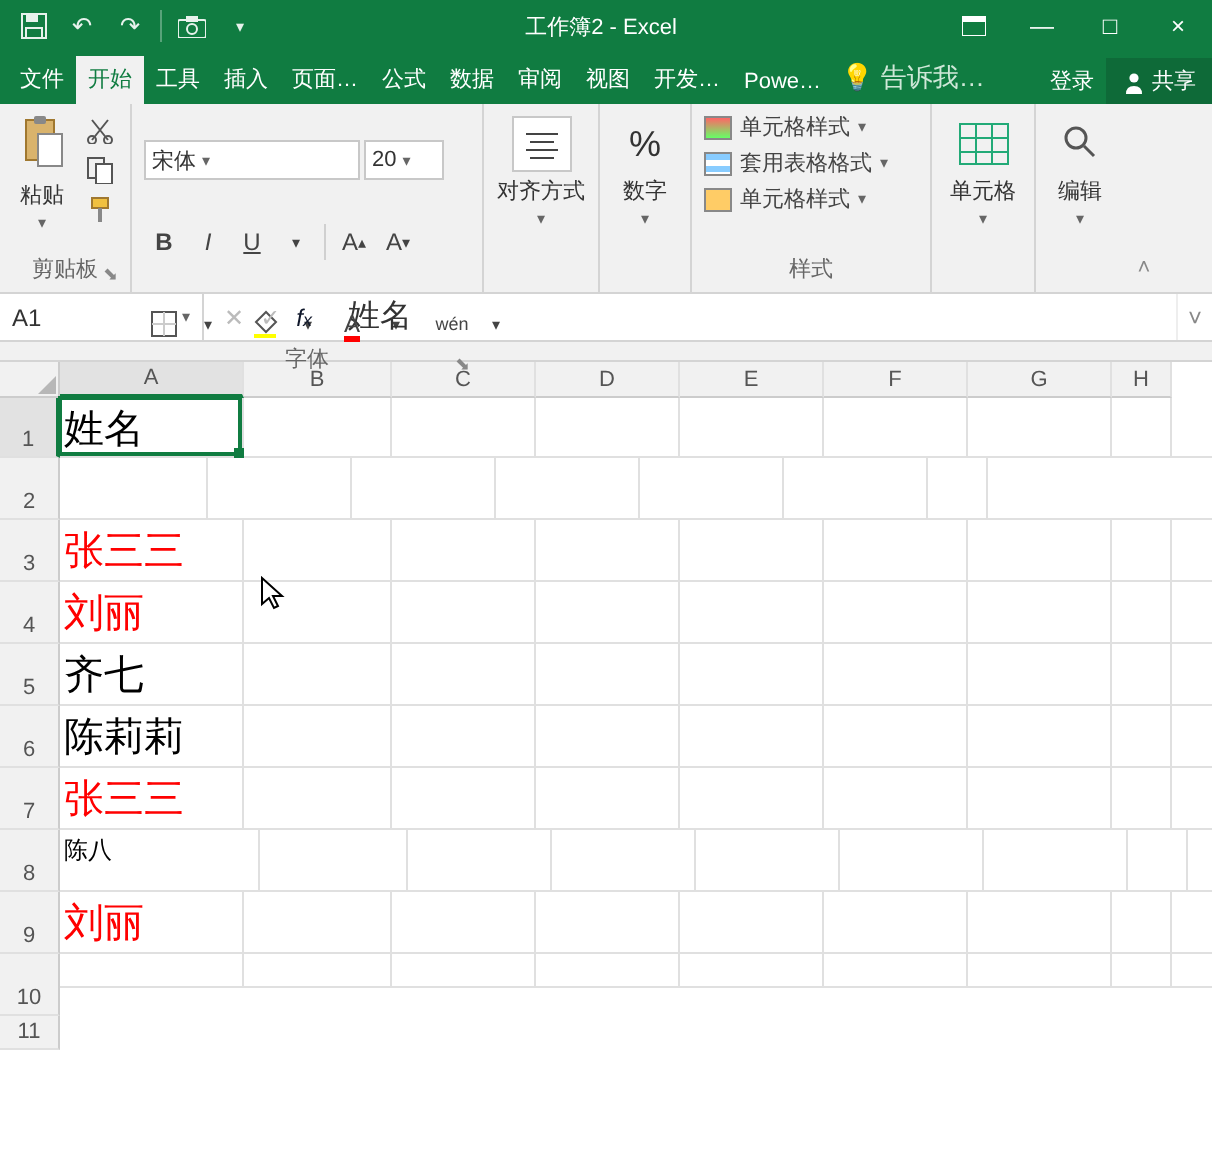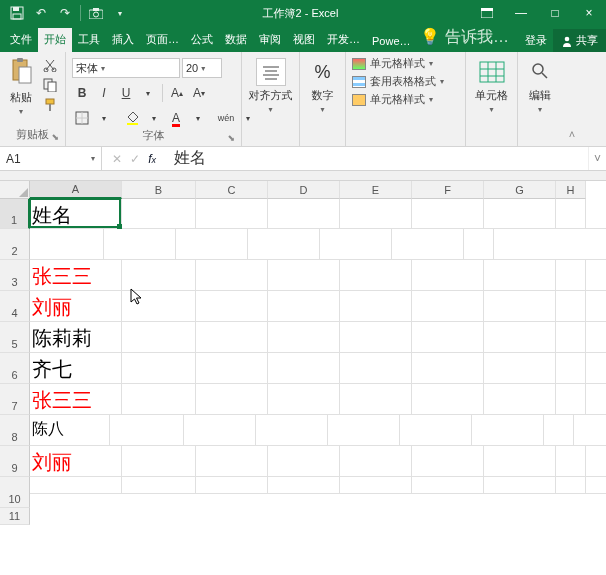--- a/index.html
+++ b/index.html
@@ -13,37 +13,37 @@
   .title-spacer { flex:1; }
   .doc-title { color:#fff; font-size:11px; }
   .title-spacer2 { flex:1; }
   .winbtns { display:flex; }
   .winbtn { width:34px; height:26px; display:flex; align-items:center; justify-content:center; color:#fff; }
 
   
   .tabstrip { background:#107c41; height:26px; display:flex; align-items:flex-end; padding-left:4px; }
   .tab { padding:4px 6px 5px; font-size:11px; color:#fff; cursor:pointer; white-space:nowrap; }
   .tab.active { background:#f1f1f1; color:#107c41; }
-  .tab-tellme { color:#cfe8d8; font-size:16px; padding:4px 4px; }
+  .tab-tellme { color:#cfe8d8; font-size:13px; padding:4px 4px; }
   .signin { color:#fff; font-size:11px; padding:4px 6px; }
   .share { background:#0e6a38; color:#fff; font-size:11px; padding:4px 8px; display:flex; align-items:center; gap:3px; }
 
   
   .ribbon { background:#f1f1f1; border-bottom:1px solid #d4d4d4; height:95px; display:flex; }
   .group { border-right:1px solid #d4d4d4; padding:2px 6px 2px 6px; display:flex; flex-direction:column; }
   .group-body { flex:1; display:flex; align-items:flex-start; gap:4px; }
   .group-label { text-align:center; font-size:11px; color:#666; padding-bottom:2px; position:relative; }
   .group-label .dlauncher { position:absolute; right:0; bottom:2px; font-size:9px; color:#888; }
 
   .paste-col { display:flex; flex-direction:column; align-items:center; gap:2px; }
   .paste-big { width:30px; height:34px; display:flex; flex-direction:column; align-items:center; justify-content:center; }
   .minicol { display:flex; flex-direction:column; gap:2px; margin-top:2px; }
   .minibtn { width:20px; height:18px; display:flex; align-items:center; justify-content:center; font-size:12px; color:#555; }
 
-  .font-rows { display:flex; flex-direction:column; gap:5px; margin-top:4px; }
+  .font-rows { display:flex; flex-direction:column; gap:21px; margin-top:16px; }
   .font-row { display:flex; align-items:center; gap:2px; }
   .combo { height:20px; border:1px solid #c8c8c8; background:#fff; display:flex; align-items:center; padding:0 3px; font-size:11px; }
   .combo .dd { margin-left:3px; font-size:8px; color:#666; }
   .fmtbtn { min-width:20px; height:20px; display:flex; align-items:center; justify-content:center; font-size:12px; color:#444; }
 
   .biggroup { display:flex; flex-direction:column; align-items:center; gap:2px; justify-content:flex-start; padding-top:4px; }
   .bigicon { width:30px; height:28px; display:flex; align-items:center; justify-content:center; border:1px solid #c8c8c8; background:#fff; font-size:14px; }
   .bigicon.nb { border:none; background:none; font-size:18px; }
 
   .styles-col { display:flex; flex-direction:column; gap:3px; margin-top:2px; }
@@ -288,20 +288,21 @@
           <span>套用表格格式</span>
             <span style="font-size:8px;color:#666;">▾</span>
         </div>
         <div class="styles-row">
           <div class="sty-swatch" style="background:#fc6;"></div>
           <span>单元格样式</span>
             <span style="font-size:8px;color:#666;">▾</span>
         </div>
       </div>
     </div>
+    <div class="group-label">样式</div>
   </div>
 
   <div class="group" style="width:52px;">
     <div class="group-body" style="justify-content:center;">
       <div class="biggroup">
         <div class="bigicon nb">
           <svg width="26" height="22">
               <rect x="1" y="1" width="24" height="20" fill="none" stroke="#2a7"></rect>
               <line x1="1" y1="8" x2="25" y2="8" stroke="#2a7"></line>
               <line x1="1" y1="15" x2="25" y2="15" stroke="#2a7"></line>
@@ -412,51 +413,51 @@
           <div class="cell red" style="width: 92px; height: 31px; font-size: 20px;">刘丽</div>
           <div class="cell" style="width: 74px; height: 31px; font-size: 20px;"></div>
           <div class="cell" style="width: 72px; height: 31px; font-size: 20px;"></div>
           <div class="cell" style="width: 72px; height: 31px; font-size: 20px;"></div>
           <div class="cell" style="width: 72px; height: 31px; font-size: 20px;"></div>
           <div class="cell" style="width: 72px; height: 31px; font-size: 20px;"></div>
           <div class="cell" style="width: 72px; height: 31px; font-size: 20px;"></div>
           <div class="cell" style="width: 30px; height: 31px; font-size: 20px;"></div>
         </div>
         <div class="row" style="height: 31px;">
+          <div class="cell" style="width: 92px; height: 31px; font-size: 20px;">齐七</div>
+          <div class="cell" style="width: 74px; height: 31px; font-size: 20px;"></div>
+          <div class="cell" style="width: 72px; height: 31px; font-size: 20px;"></div>
+          <div class="cell" style="width: 72px; height: 31px; font-size: 20px;"></div>
+          <div class="cell" style="width: 72px; height: 31px; font-size: 20px;"></div>
+          <div class="cell" style="width: 72px; height: 31px; font-size: 20px;"></div>
+          <div class="cell" style="width: 72px; height: 31px; font-size: 20px;"></div>
+          <div class="cell" style="width: 30px; height: 31px; font-size: 20px;"></div>
+        </div>
+        <div class="row" style="height: 31px;">
           <div class="cell" style="width: 92px; height: 31px; font-size: 20px;">陈莉莉</div>
           <div class="cell" style="width: 74px; height: 31px; font-size: 20px;"></div>
           <div class="cell" style="width: 72px; height: 31px; font-size: 20px;"></div>
           <div class="cell" style="width: 72px; height: 31px; font-size: 20px;"></div>
           <div class="cell" style="width: 72px; height: 31px; font-size: 20px;"></div>
           <div class="cell" style="width: 72px; height: 31px; font-size: 20px;"></div>
           <div class="cell" style="width: 72px; height: 31px; font-size: 20px;"></div>
           <div class="cell" style="width: 30px; height: 31px; font-size: 20px;"></div>
         </div>
         <div class="row" style="height: 31px;">
-          <div class="cell" style="width: 92px; height: 31px; font-size: 20px;">齐七</div>
-          <div class="cell" style="width: 74px; height: 31px; font-size: 20px;"></div>
-          <div class="cell" style="width: 72px; height: 31px; font-size: 20px;"></div>
-          <div class="cell" style="width: 72px; height: 31px; font-size: 20px;"></div>
-          <div class="cell" style="width: 72px; height: 31px; font-size: 20px;"></div>
-          <div class="cell" style="width: 72px; height: 31px; font-size: 20px;"></div>
-          <div class="cell" style="width: 72px; height: 31px; font-size: 20px;"></div>
-          <div class="cell" style="width: 30px; height: 31px; font-size: 20px;"></div>
-        </div>
-        <div class="row" style="height: 31px;">
           <div class="cell red" style="width: 92px; height: 31px; font-size: 20px;">张三三</div>
           <div class="cell" style="width: 74px; height: 31px; font-size: 20px;"></div>
           <div class="cell" style="width: 72px; height: 31px; font-size: 20px;"></div>
           <div class="cell" style="width: 72px; height: 31px; font-size: 20px;"></div>
           <div class="cell" style="width: 72px; height: 31px; font-size: 20px;"></div>
           <div class="cell" style="width: 72px; height: 31px; font-size: 20px;"></div>
           <div class="cell" style="width: 72px; height: 31px; font-size: 20px;"></div>
           <div class="cell" style="width: 30px; height: 31px; font-size: 20px;"></div>
         </div>
         <div class="row" style="height: 31px;">
-          <div class="cell" style="width: 80px; height: 31px; font-size: 16px;">陈八</div>
+          <div class="cell" style="width: 100px; height: 31px; font-size: 12px;">陈八</div>
           <div class="cell" style="width: 74px; height: 31px; font-size: 20px;"></div>
           <div class="cell" style="width: 72px; height: 31px; font-size: 20px;"></div>
           <div class="cell" style="width: 72px; height: 31px; font-size: 20px;"></div>
           <div class="cell" style="width: 72px; height: 31px; font-size: 20px;"></div>
           <div class="cell" style="width: 72px; height: 31px; font-size: 20px;"></div>
           <div class="cell" style="width: 72px; height: 31px; font-size: 20px;"></div>
           <div class="cell" style="width: 30px; height: 31px; font-size: 20px;"></div>
         </div>
         <div class="row" style="height: 31px;">
           <div class="cell red" style="width: 92px; height: 31px; font-size: 20px;">刘丽</div>

